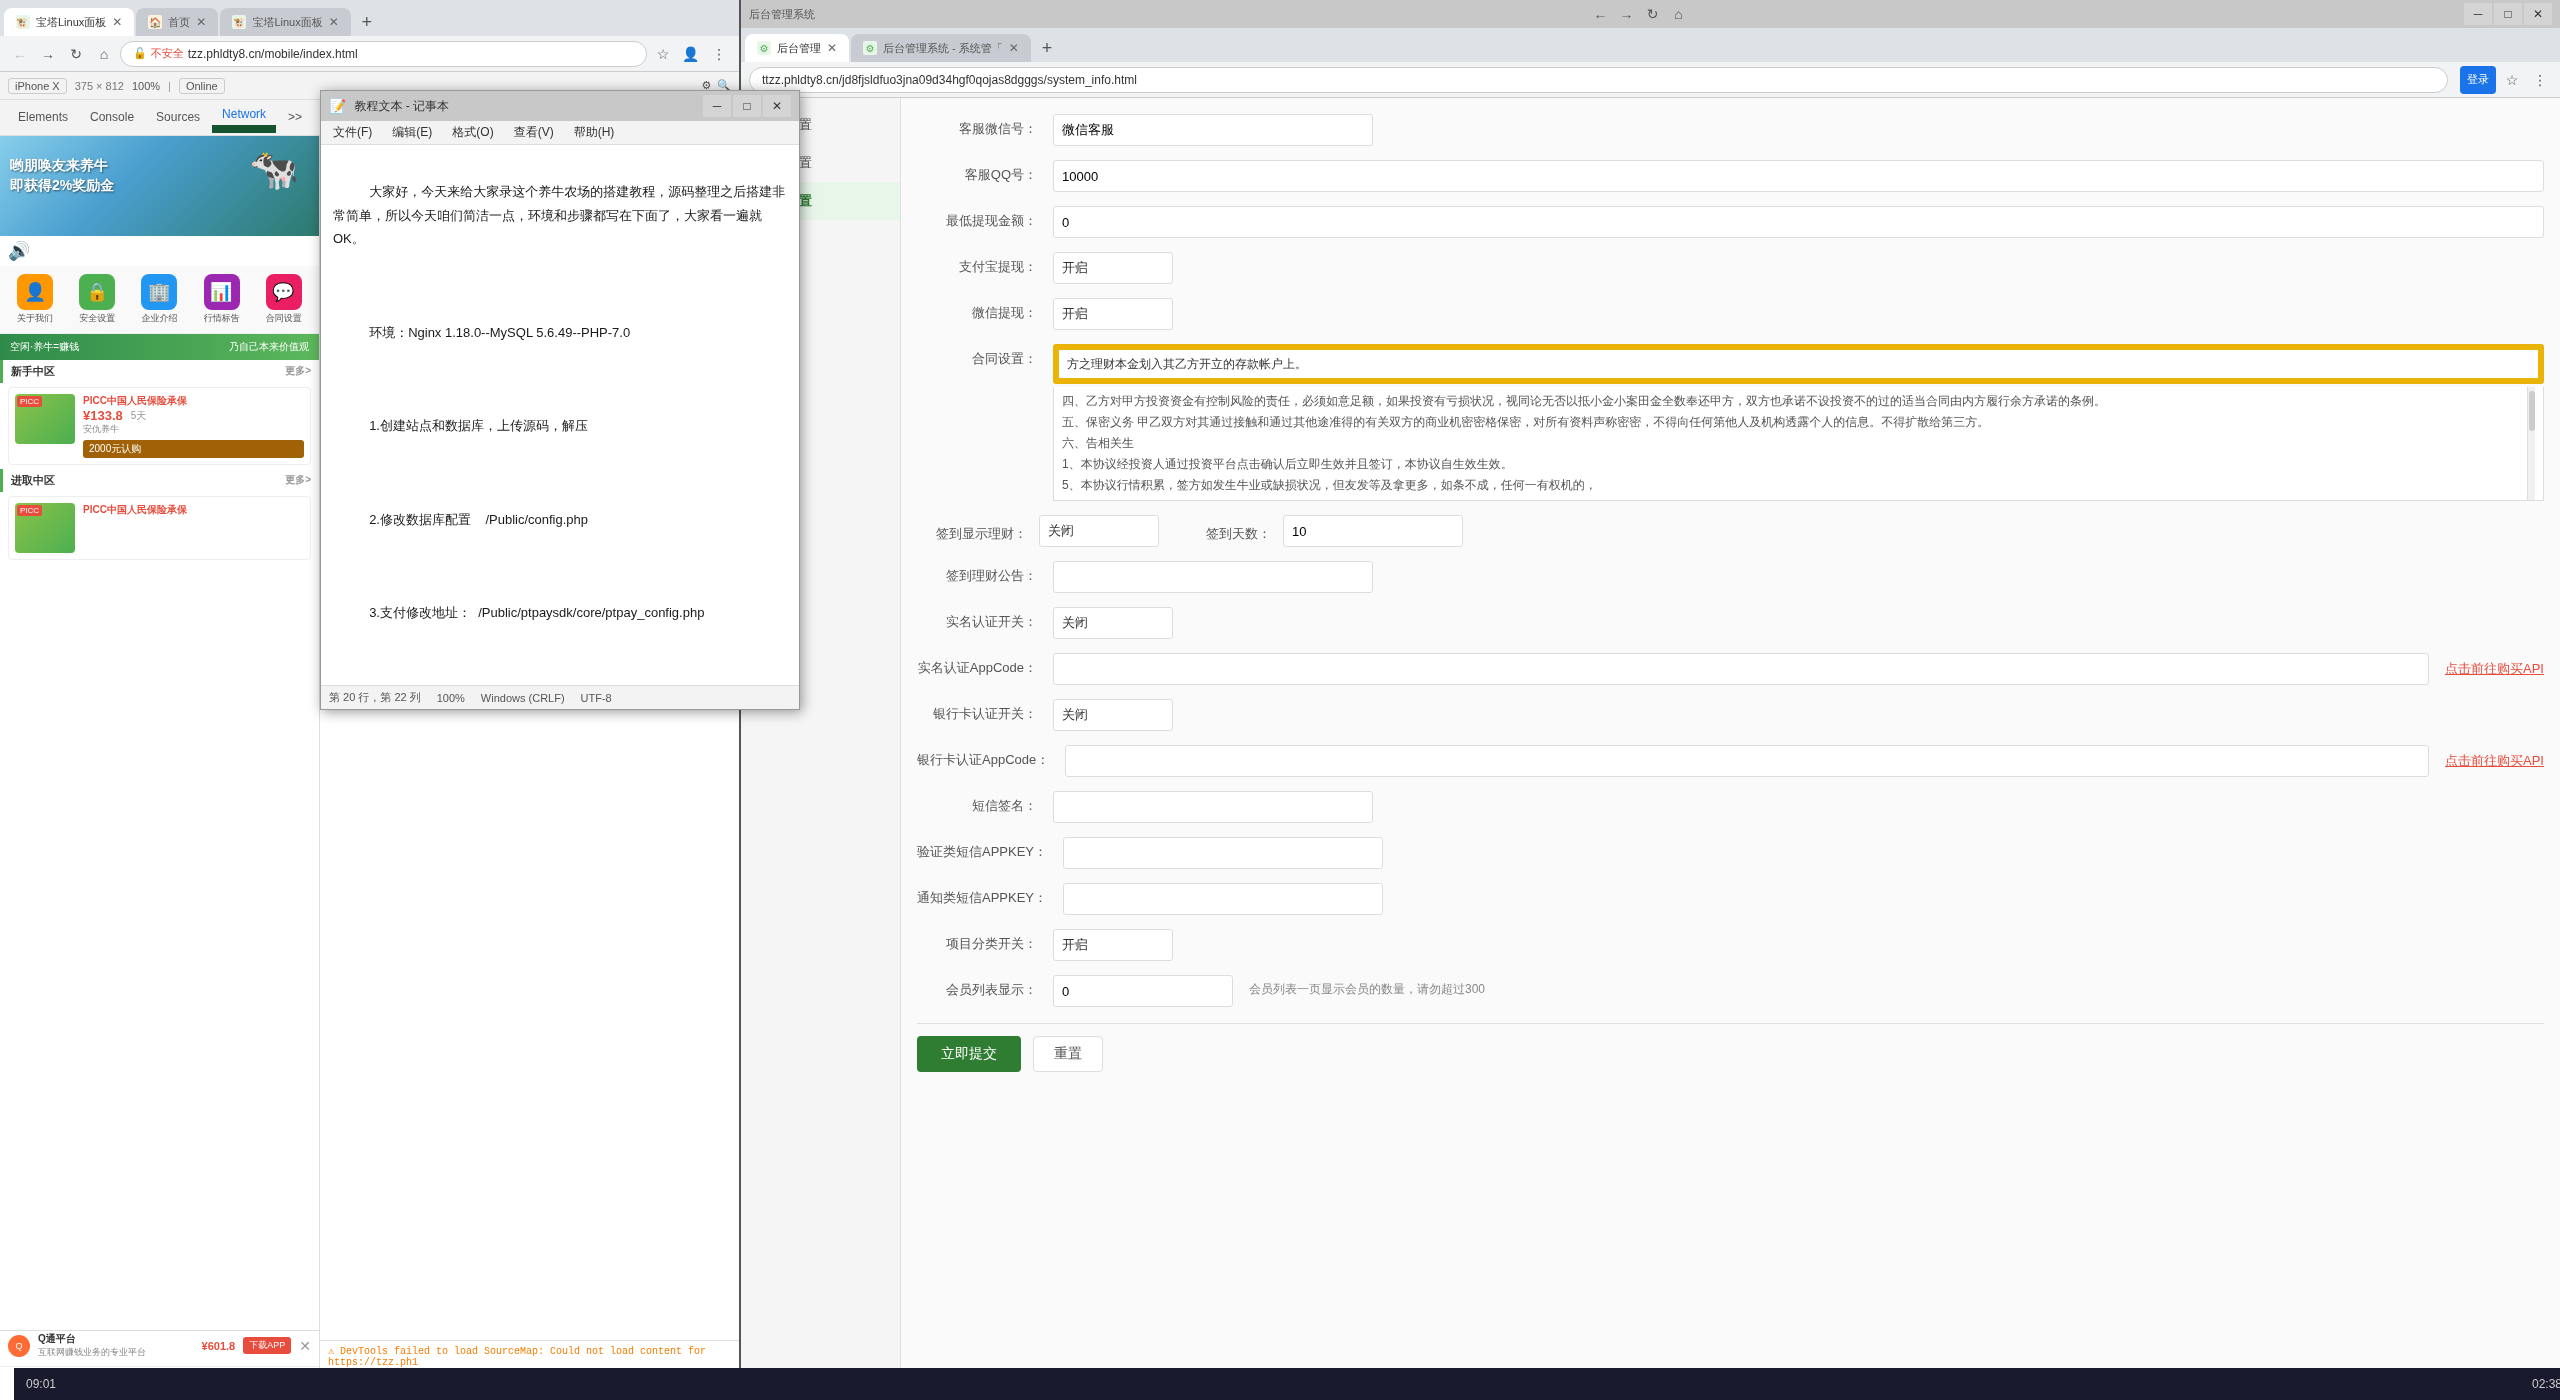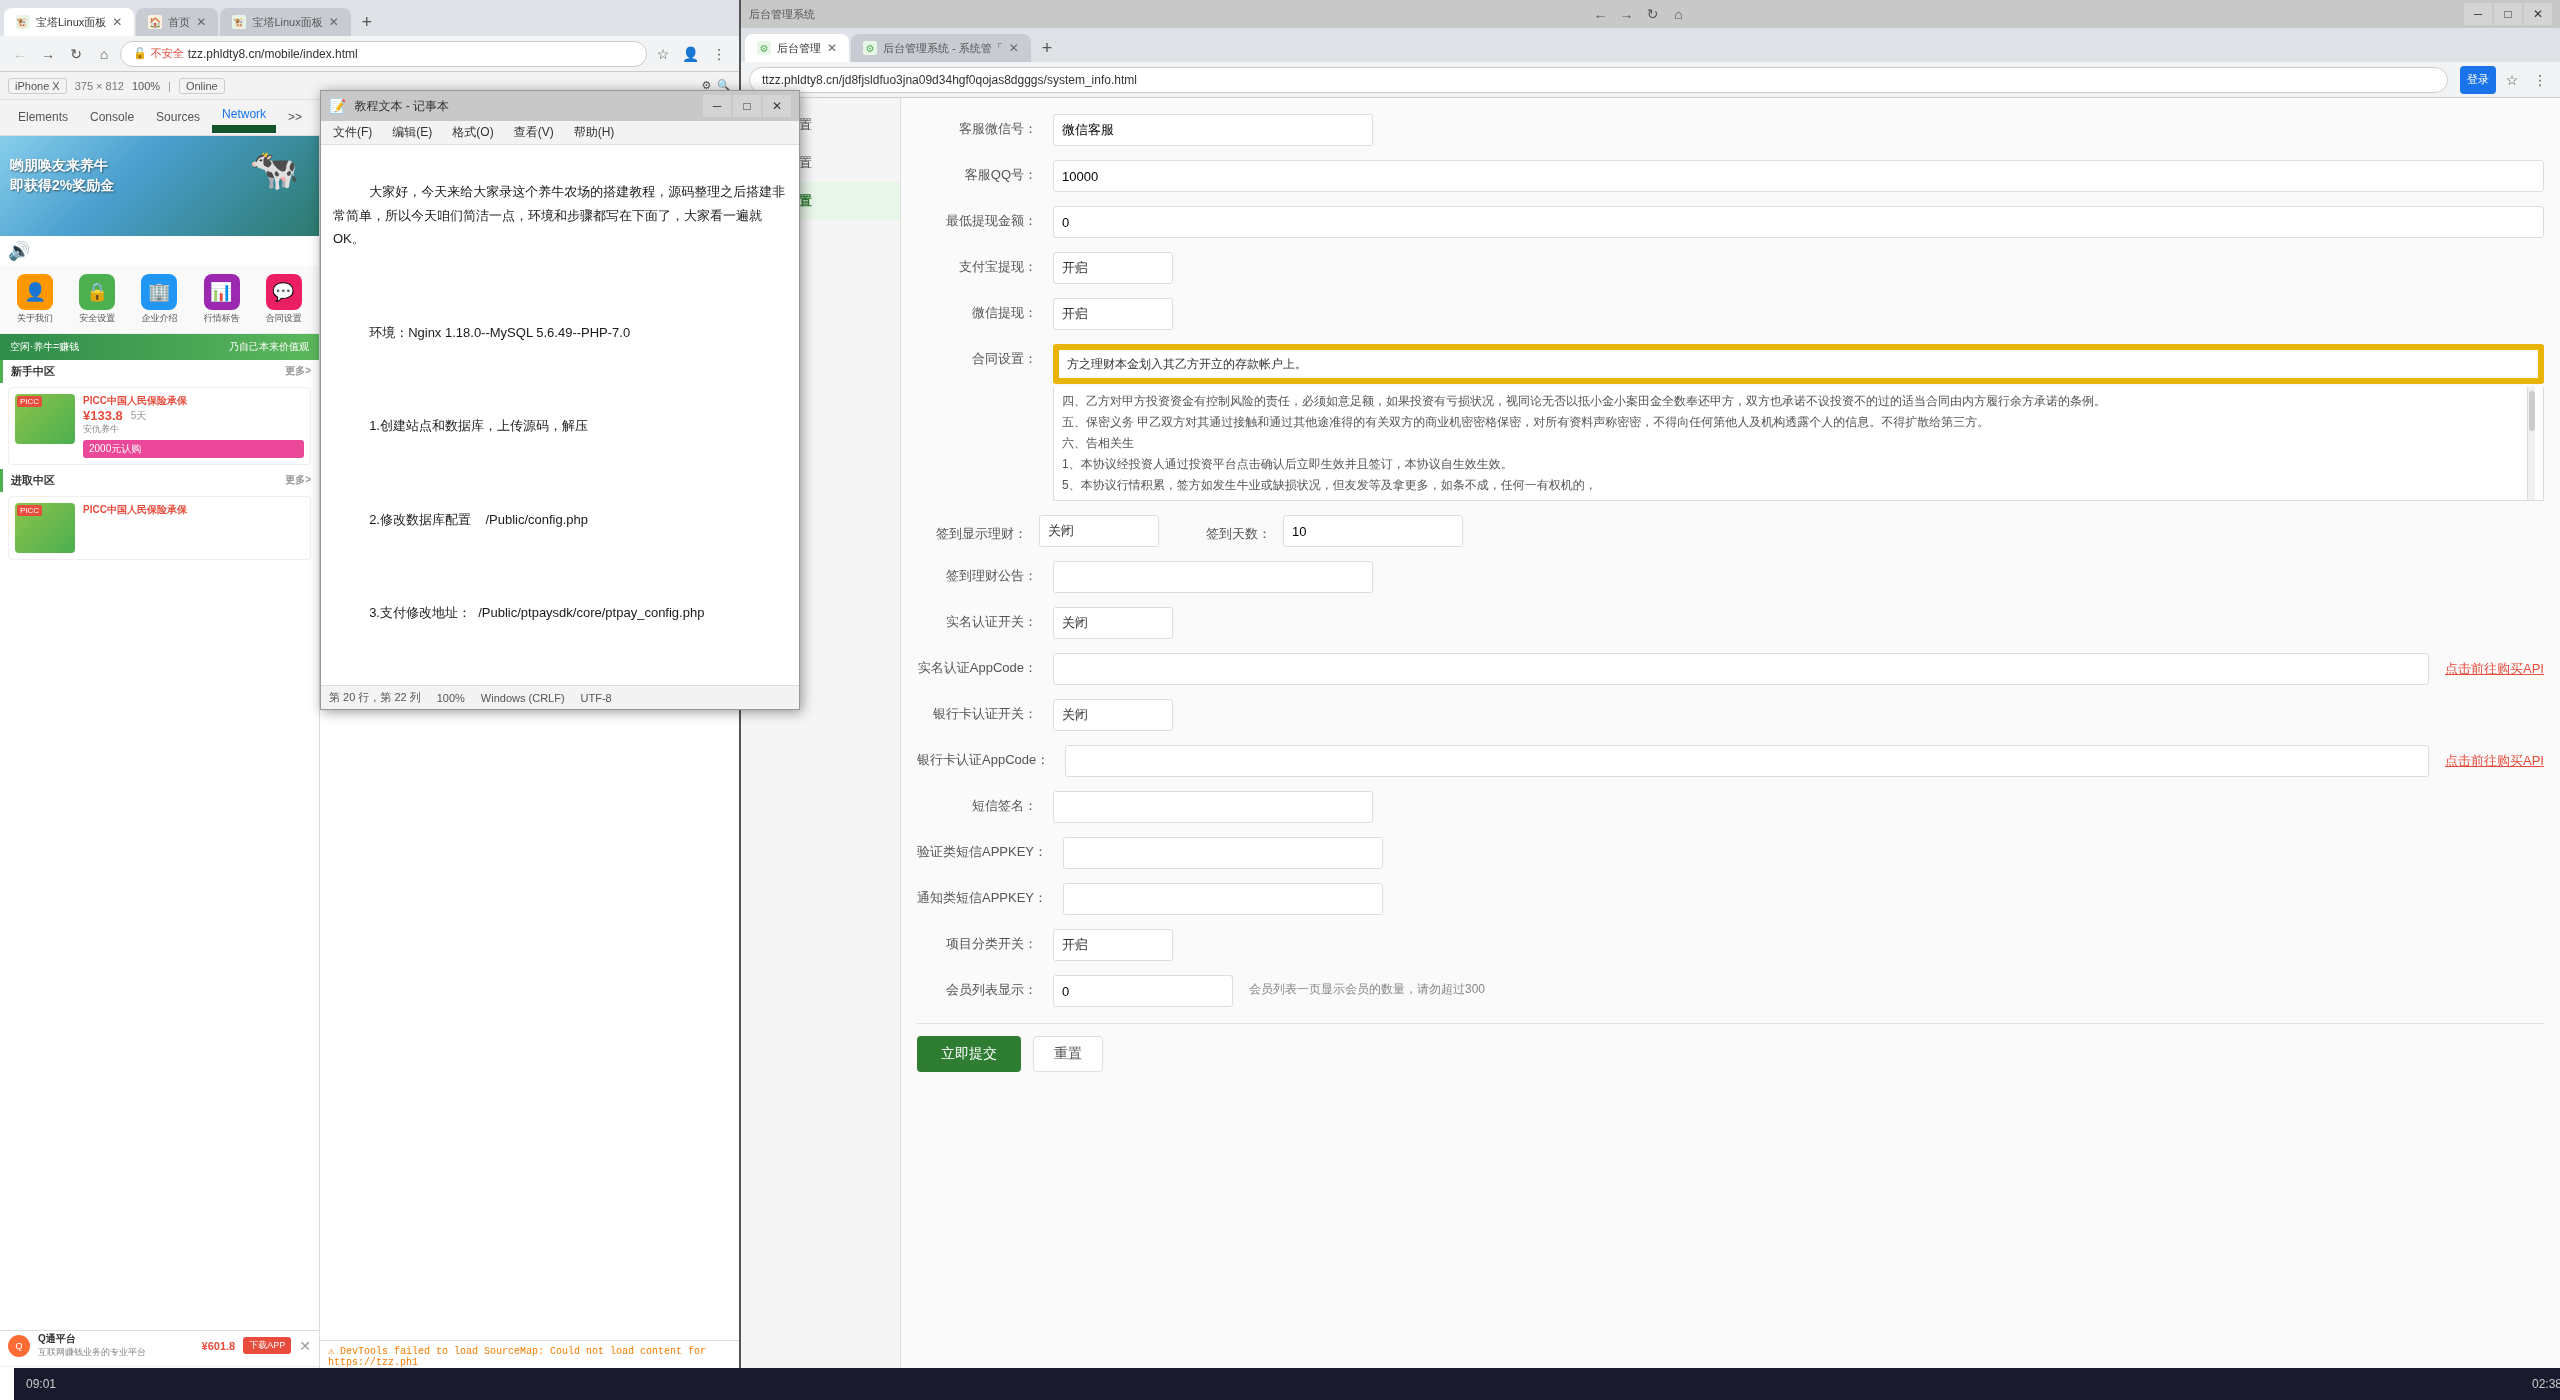--- a/index.html
+++ b/index.html
@@ -265,21 +265,21 @@
     .product-price {
       color: #e74c3c;
       font-size: 13px;
       font-weight: bold;
     }
     .product-days {
       color: #999;
       font-size: 10px;
     }
     .product-btn {
-      background: #ec4899;
+      background: #a16207;
       color: #fff;
       font-size: 10px;
       padding: 2px 6px;
       border-radius: 3px;
       margin-top: 4px;
     }
     .mobile-footer-nav {
       display: flex;
       justify-content: space-around;
       padding: 6px 4px;

